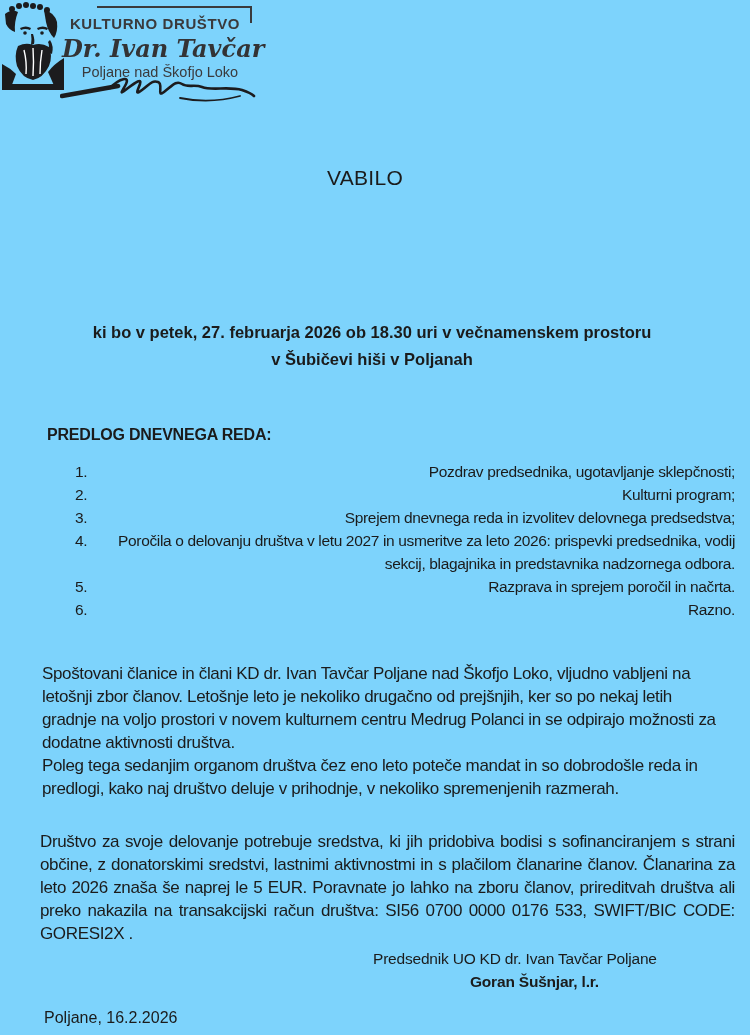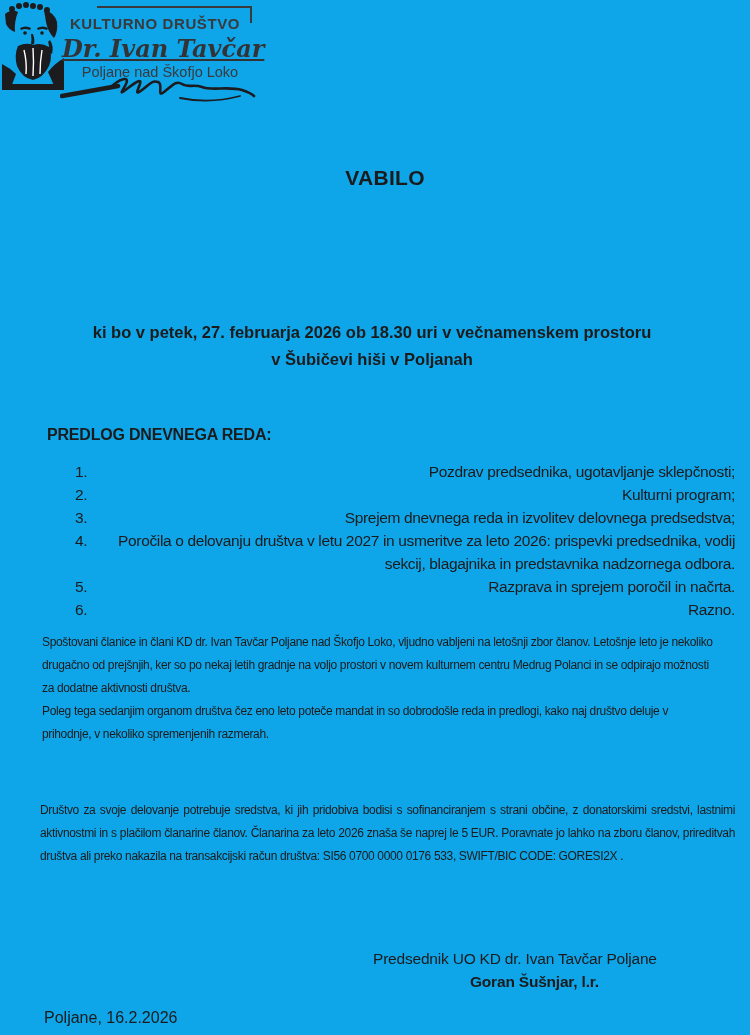--- a/index.html
+++ b/index.html
@@ -1,55 +1,55 @@
 <!DOCTYPE html>
 <html><head>
 <meta charset="utf-8">
 <style>
   html,body { margin:0; padding:0; background:#ffffff; }
   .page {
     position:relative; width:750px; height:1035px; margin:0 auto;
-    background:#0ea5e9; overflow:hidden;
+    background:#7dd3fc; overflow:hidden;
     font-family:"Liberation Sans", sans-serif; color:#1b1b1b;
   }
   
   .logo { position:absolute; left:2px; top:2px; width:260px; height:110px; }
   .logo-portrait { position:absolute; left:0; top:0; width:62px; height:88px; }
   .logo-corner-line { position:absolute; left:95px; top:4px; width:153px; height:15px;
     border-top:2.5px solid #3a3a3c; border-right:2.5px solid #3a3a3c; }
   .logo-org { position:absolute; left:60px; top:13px; width:186px; text-align:center;
     font-size:15px; font-weight:600; letter-spacing:0.6px; color:#3a3a3c; white-space:nowrap; }
   .logo-name { position:absolute; left:60px; top:32px; width:186px; text-align:center;
     font-family:"DejaVu Serif", serif; font-style:italic; font-weight:bold;
-    font-size:24px; color:#333335; white-space:nowrap;text-decoration:underline; }
+    font-size:24px; color:#333335; white-space:nowrap; }
   .logo-place { position:absolute; left:60px; top:62px; width:196px; text-align:center;
     font-size:14.5px; color:#3a3a3c; white-space:nowrap; }
   .logo-signature { position:absolute; left:58px; top:72px; width:196px; height:36px; }
 
   
   .doc-title { position:absolute; left:0; top:166px; width:730px; text-align:center;
-    font-size:21px; font-weight:bold; letter-spacing:0.3px;margin-left:20px; }
+    font-size:21px; font-weight:normal; letter-spacing:0.3px; }
   .intro-block { position:absolute; left:0; top:215px; width:730px; text-align:center;
     line-height:27px; }
   .intro-line1 { font-size:16.5px; }
   .intro-line2, .intro-line3 { font-size:17px; font-weight:bold; }
   .event-block { position:absolute; left:0; top:319px; width:744px; text-align:center;
     line-height:27px; font-size:16.5px; font-weight:bold; }
 
   
   .agenda-heading { position:absolute; left:47px; top:426px; font-size:16px; font-weight:bold;
     letter-spacing:-0.2px; }
   .agenda-list { position:absolute; left:75px; top:460px; width:660px;
     font-size:15.5px; letter-spacing:-0.35px; line-height:23px; }
   .agenda-item { display:flex; }
   .agenda-num { width:22px; flex:none; }
   .agenda-text { flex:1;text-align:right; }
 
   
-  .body-copy { font-size:12px; letter-spacing:-0.35px; line-height:23px; }
+  .body-copy { font-size:17px; letter-spacing:-0.35px; line-height:23px;margin-top:31px; }
   .body1 { position:absolute; left:42px; top:631px; width:674px; }
   .body2 { position:absolute; left:40px; top:799px; width:695px; text-align:justify; }
 
   
   .sig-line1 { position:absolute; left:373px; top:950px; font-size:15.5px; letter-spacing:-0.2px; }
   .sig-line2 { position:absolute; left:470px; top:973px; font-size:15.5px; font-weight:bold;
     letter-spacing:-0.2px; }
   .footer-date { position:absolute; left:44px; top:1009px; font-size:16px; }
 </style>
 </head>

